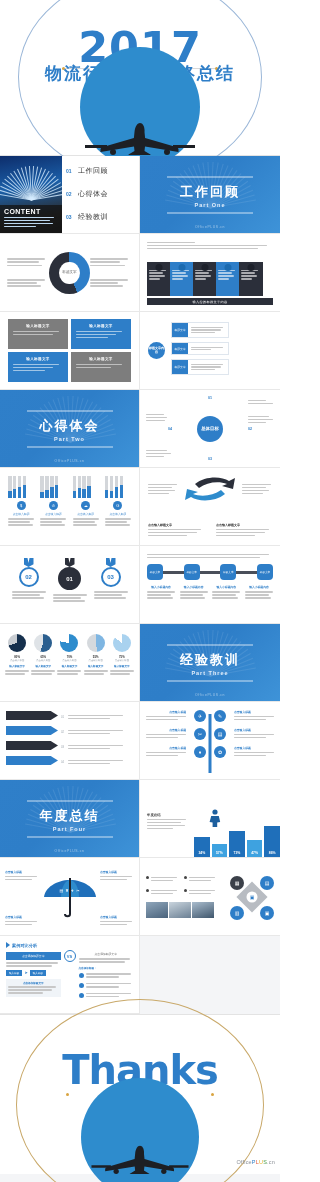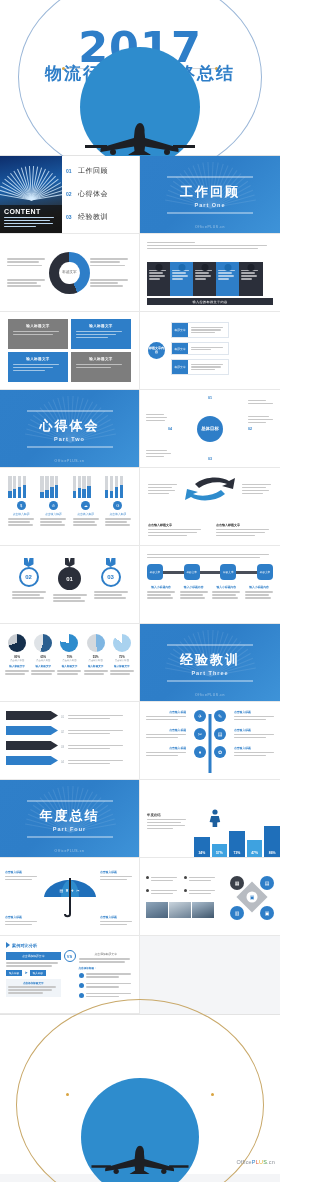--- a/index.html
+++ b/index.html
@@ -1094,20 +1094,21 @@
               </div>
           </div>
         </div>
       </div>
     </div>
 
   </div>
 
   <div class="thanks">
     <div class="th-circle"></div>
+    <div class="th-word">Thanks</div>
     <div class="th-dot" style="left:66px"></div>
     <div class="th-dot" style="right:66px"></div>
     <div class="th-sub">PRESENTED BY OfficePLUS</div>
     <div class="th-sun"></div>
     <svg class="plane" style="position:absolute;left:50%;bottom:0;transform:translateX(-50%)" width="170" height="30" viewBox="0 0 170 34">
       <path fill="#1d1f24" d="M85 2c-3 0-5 4-5.5 9l-.6 6-31 9c-1.5.4-2.4 1.4-2.4 2.6v2.4l33.5-5.4.5 4.4-6 3.6v2l11-1.6 11 1.6v-2l-6-3.6.5-4.4 33.5 5.4v-2.4c0-1.2-.9-2.2-2.4-2.6l-31-9-.6-6C90 6 88 2 85 2z"></path>
       <path fill="#1d1f24" d="M30 24h22v3H30zM118 24h22v3h-22z"></path>
       <circle fill="#1d1f24" cx="58" cy="31" r="3"></circle>
         <circle fill="#1d1f24" cx="112" cy="31" r="3"></circle>
     </svg>

